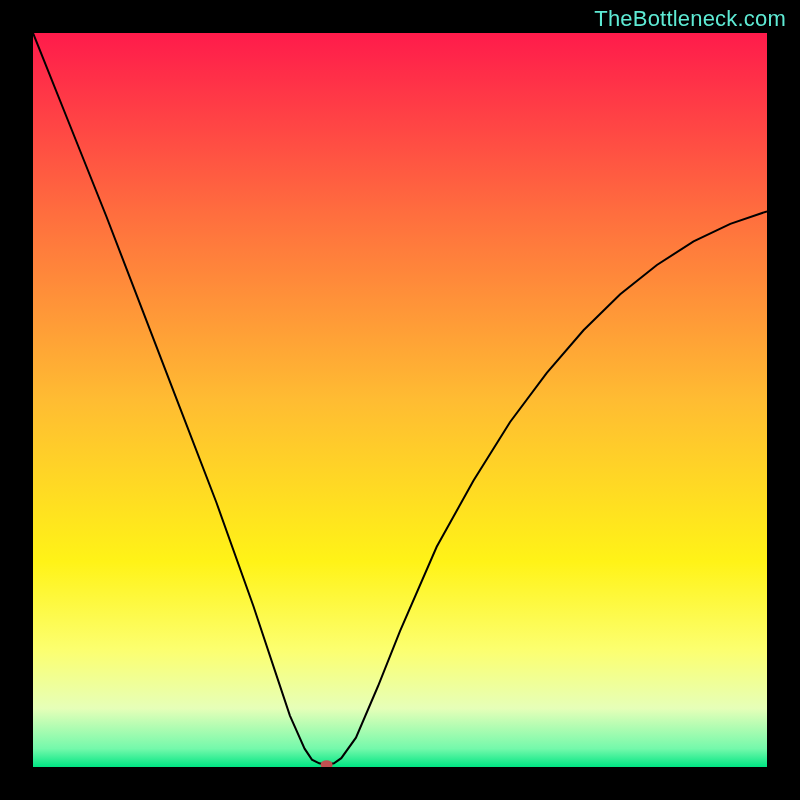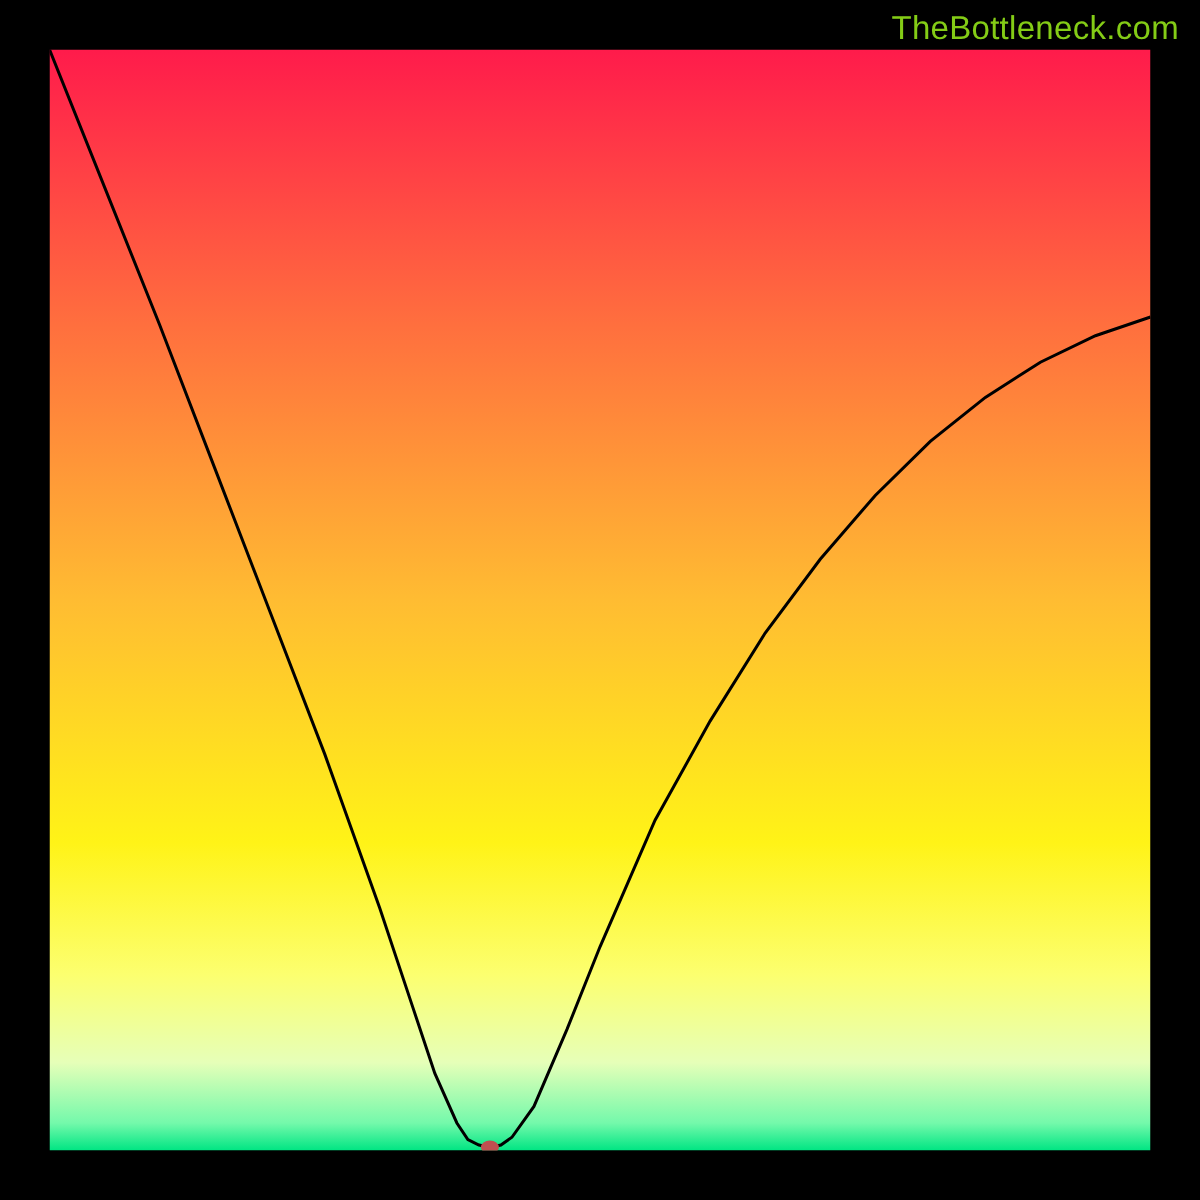--- a/index.html
+++ b/index.html
@@ -24,21 +24,21 @@
     left: 33px;
     top: 33px;
     width: 734px;
     height: 734px;
     
   }
   .watermark {
     position: absolute;
     top: 6px;
     right: 14px;
-    color: #84cc16;
+    color: #5eead4;
     font-size: 22px;
     font-weight: 500;
     letter-spacing: 0.2px;
   }
   svg {
     display: block;
   }
 </style>
 </head>
 <body>

